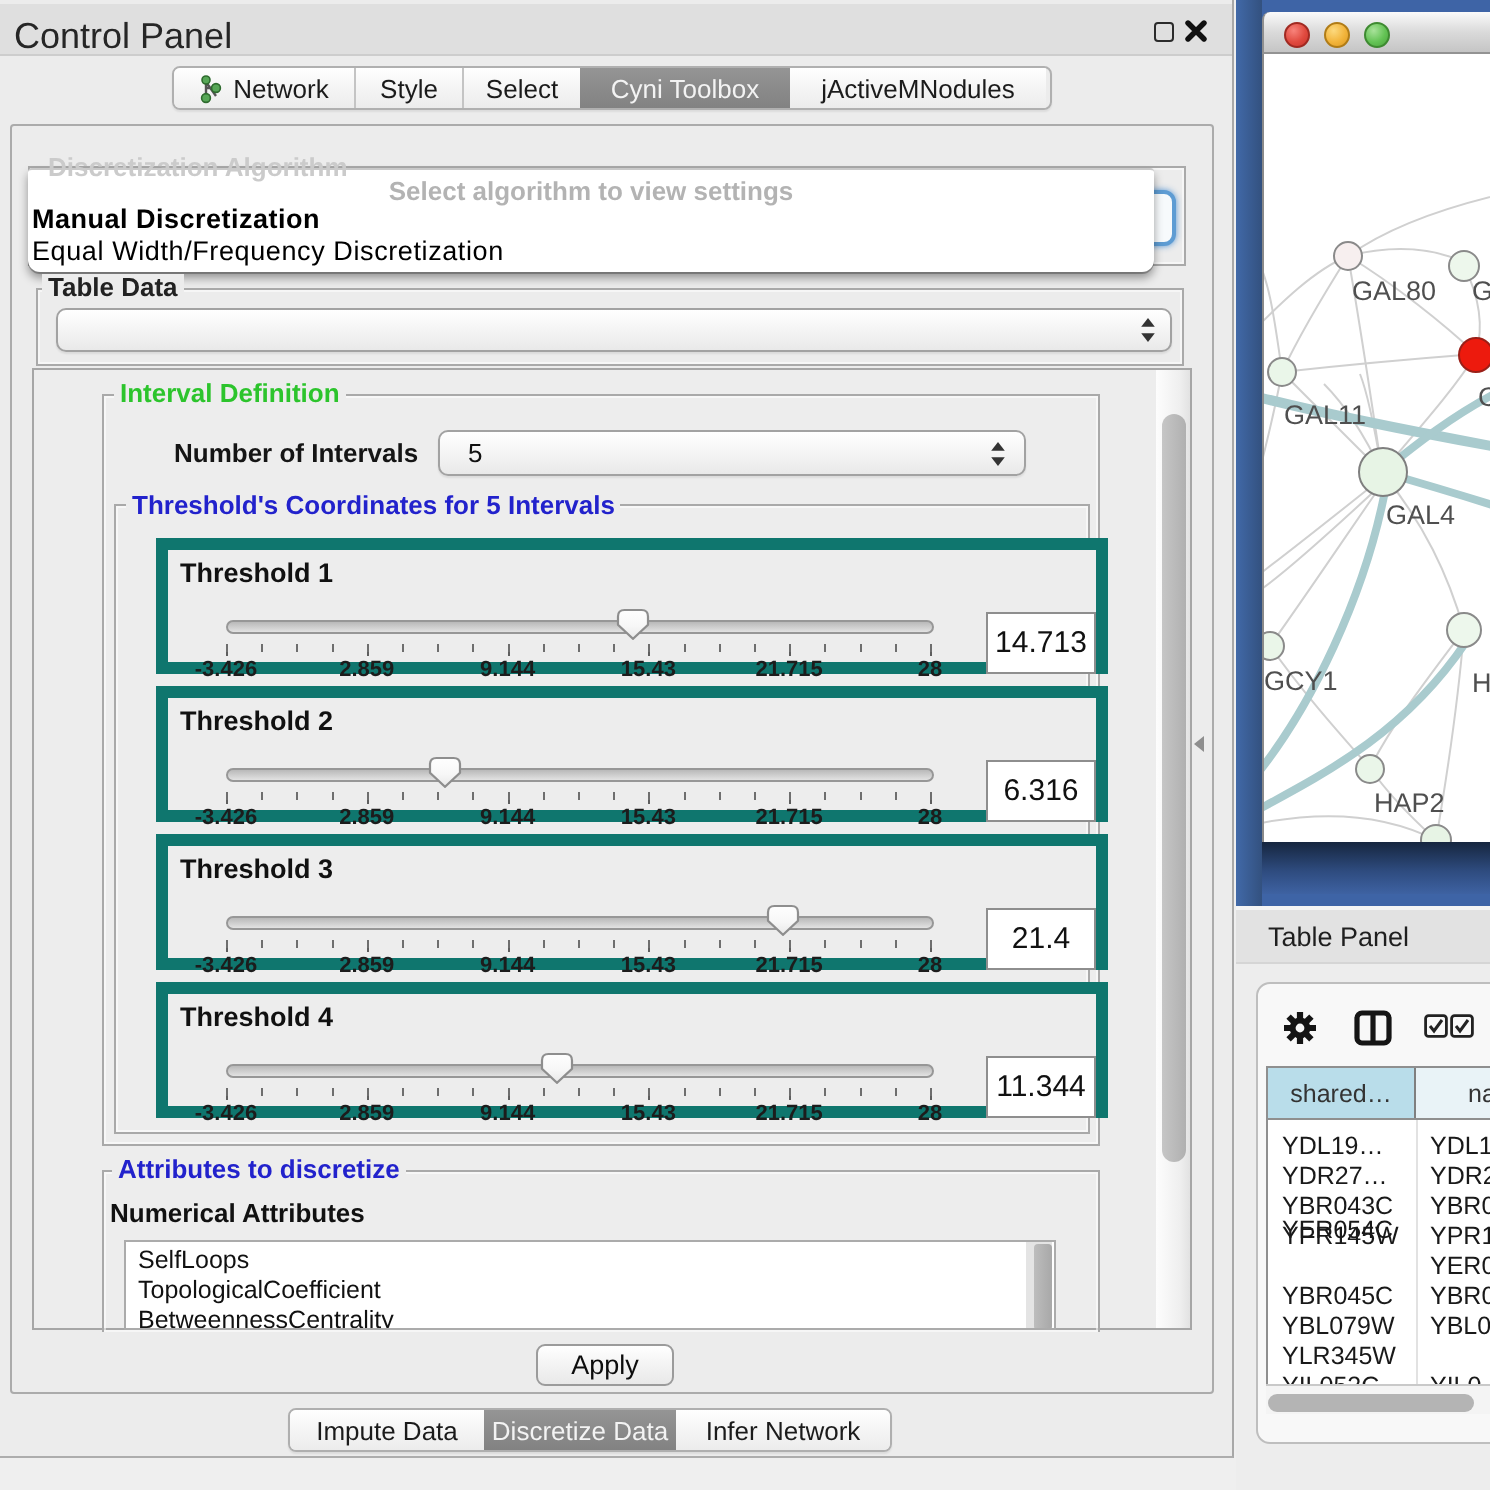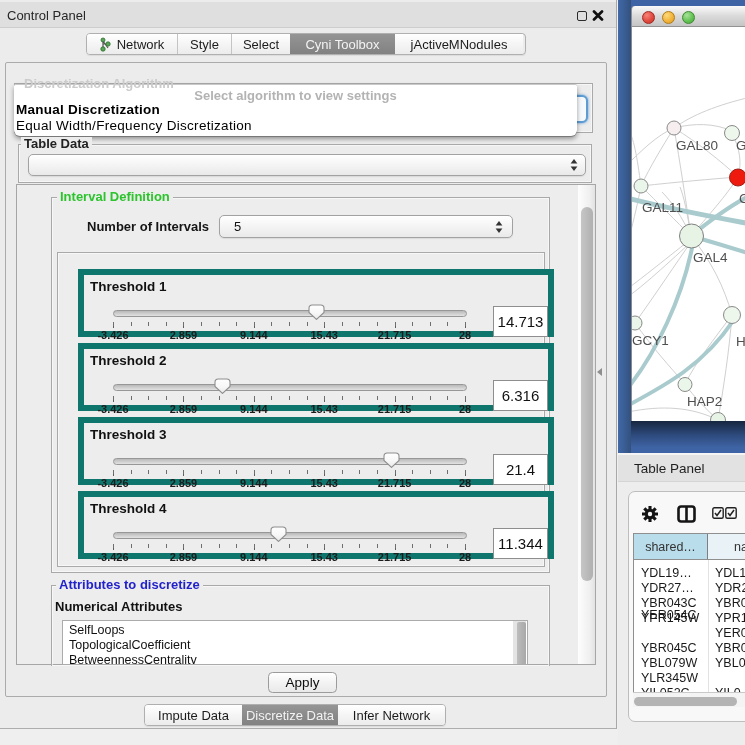--- a/index.html
+++ b/index.html
@@ -22,21 +22,21 @@
   .tlbls span{position:absolute;transform:translateX(-50%);font-size:11px;font-weight:bold;color:#1c1c1c;white-space:nowrap;}
   .thumb{position:absolute;top:29px;}
   .tval{position:absolute;left:409px;top:31px;width:55px;height:31px;background:#FFF;border:1px solid #8E8E8E;box-sizing:border-box;font-size:15px;color:#111;display:flex;align-items:center;justify-content:center;}
 </style>
 </head>
 <body>
 <div id="page">
 
   <div class="abs" style="left:0;top:0;width:617px;height:729px;background:#ECECEC;border-right:1px solid #A8A8A8;border-bottom:1px solid #ADADAD;box-sizing:border-box;"></div>
   <div class="abs" style="left:0;top:2px;width:616px;height:25px;background:#DFDFDF;border-bottom:1px solid #CDCDCD;"></div>
-  <div class="abs" style="left:7px;top:8px;font-size:13px;color:#262626;">Control Panel</div>
+  <div class="abs" style="left:7px;top:8px;font-size:18px;color:#262626;">Control Panel</div>
   <div class="abs" style="left:577px;top:11px;width:8px;height:8px;border:1.6px solid #2b2b2b;border-radius:2px;"></div>
   <svg class="abs" style="left:592px;top:10px;" width="12" height="11" viewBox="0 0 12 11">
       <path d="M2,1.5 L10,9.5 M10,1.5 L2,9.5" stroke="#101010" stroke-width="2.7" stroke-linecap="round"></path>
     </svg>
   <div class="abs" style="left:86px;top:33px;width:438px;height:20px;border:1px solid #B0B0B0;border-radius:4px;overflow:hidden;display:flex;box-shadow:0 1px 1px rgba(0,0,0,.07);">
     <div class="tseg" style="width:90px;">
       <svg width="12" height="15" viewBox="0 0 12 15" style="margin-right:5px;">
           <path d="M3,3 L3,12 M3,7 L8,7 M3,4 L8,11" stroke="#555" stroke-width="1.2" fill="none"></path>
           <circle cx="3" cy="3" r="2" fill="#57A757" stroke="#2E6B2E" stroke-width=".8"></circle>
           <circle cx="8" cy="7" r="2.2" fill="#57A757" stroke="#2E6B2E" stroke-width=".8"></circle>
@@ -79,20 +79,21 @@
   <div class="gtitle" style="left:57px;top:190px;color:#2CC42C;background:#EDEDED;">Interval Definition</div>
   <div class="abs" style="left:87px;top:219px;font-size:13px;font-weight:bold;color:#151515;">Number of Intervals</div>
   <div class="combo" style="left:219px;top:215px;width:292px;height:21px;">
     <div class="ctext" style="line-height:21px;">5</div>
     <svg class="abs" style="right:9px;top:5px;" width="8" height="12" viewBox="0 0 8 12">
         <path d="M4,0 L7.4,4.4 L0.6,4.4 Z" fill="#333"></path>
         <path d="M4,12 L7.4,7.6 L0.6,7.6 Z" fill="#333"></path>
       </svg>
   </div>
   <div class="abs etch" style="left:57px;top:252px;width:486px;height:313px;"></div>
+  <div class="gtitle" style="left:63px;top:246px;color:#2222CC;background:#EDEDED;">Threshold's Coordinates for 5 Intervals</div>
   <div class="thp" style="top:269px;">
     <div class="tht">Threshold 1</div>
     <div class="trk"></div>
     <div class="tickmaj"></div>
       <div class="tickmin"></div>
     <div class="tlbls">
         <span style="left:29px;">-3.426</span>
         <span style="left:99.4px;">2.859</span>
         <span style="left:169.8px;">9.144</span>
         <span style="left:240.2px;">15.43</span>

